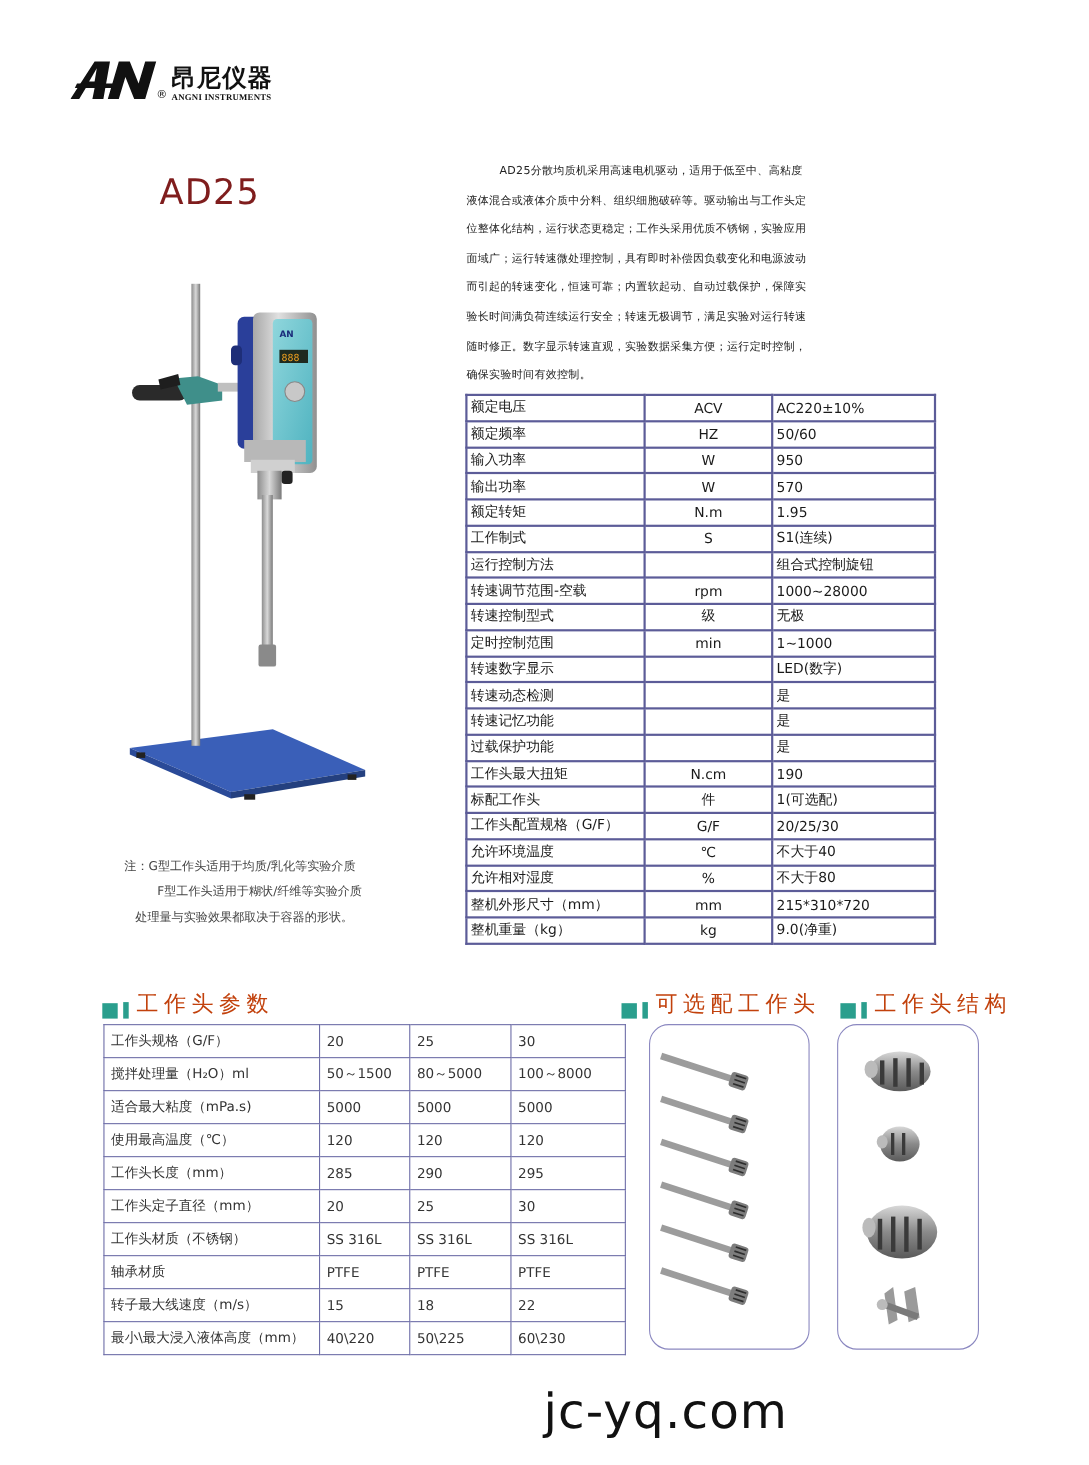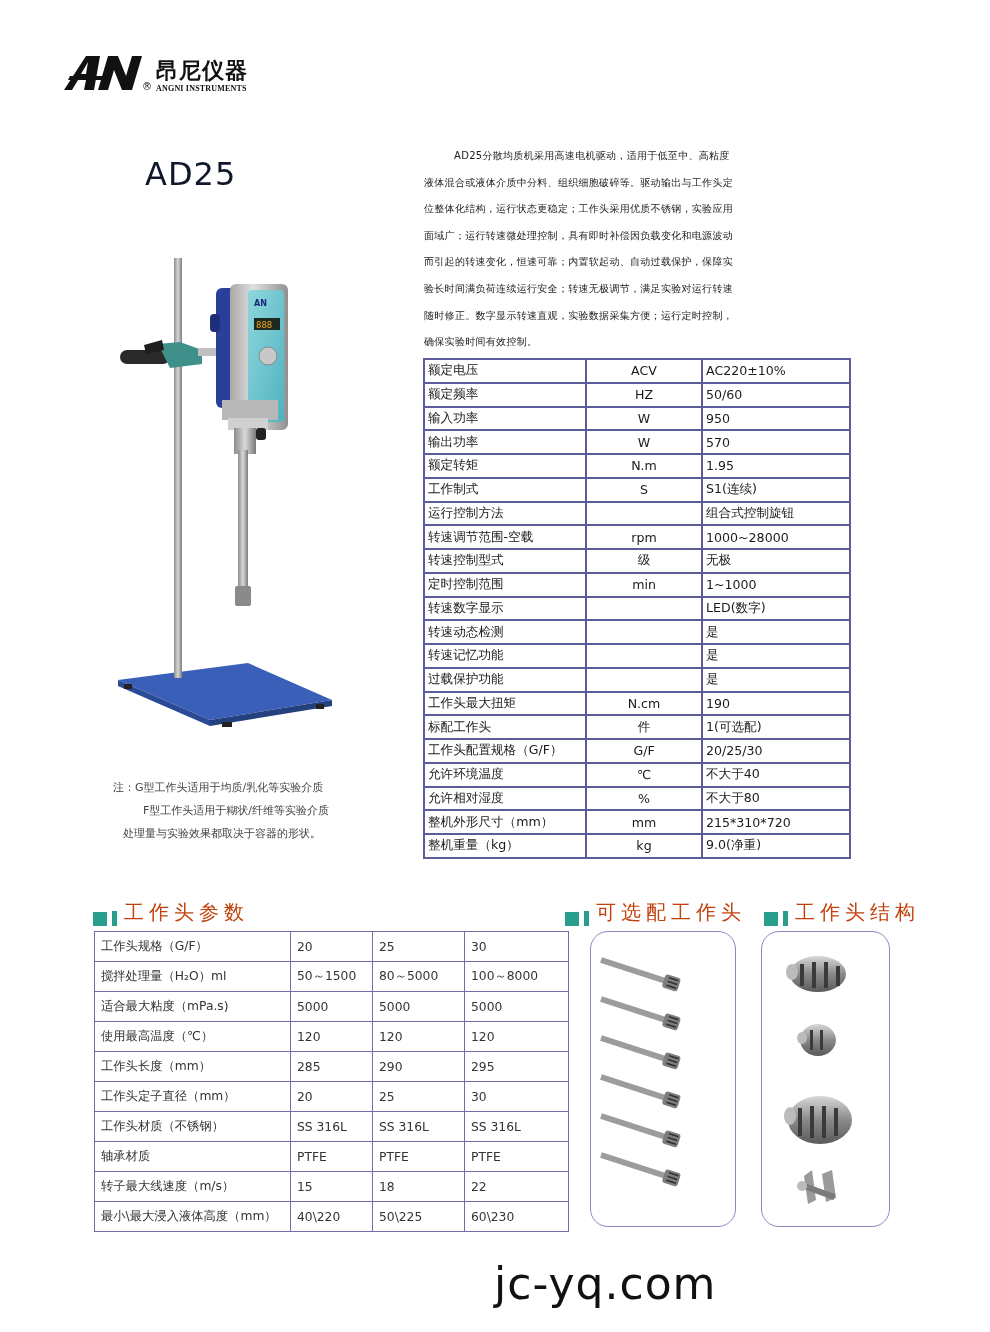--- a/index.html
+++ b/index.html
@@ -7,21 +7,21 @@
   body { position: relative; font-family: "DejaVu Sans", sans-serif; color: #1a1a1a; }
 
   
   .logo { position: absolute; left: 64px; top: 54px; width: 190px; height: 42px; }
   .logo-mark { position: absolute; left: 0; top: 0; width: 84px; height: 38px; }
   .logo-cn { position: absolute; left: 92px; top: 2px; font-size: 22px; font-weight: bold; letter-spacing: 1px; color: #111; }
   .logo-reg { position: absolute; left: 78px; top: 27px; font-size: 10px; color: #111; }
   .logo-en { position: absolute; left: 92px; top: 30px; font-family: "Liberation Serif", serif; font-size: 8px; font-weight: bold; color: #111; letter-spacing: 0.2px; }
 
   
-  .model-title { position: absolute; left: 145px; top: 155px; font-family: "DejaVu Sans", sans-serif; font-size: 32px; color: #0f172a; letter-spacing: 1px; font-weight: normal; }
+  .model-title { position: absolute; left: 145px; top: 155px; font-family: "DejaVu Sans", sans-serif; font-size: 32px; color: #7f1d1d; letter-spacing: 1px; font-weight: normal; }
 
   
   .product { position: absolute; left: 110px; top: 250px; width: 230px; height: 490px; }
 
   
   .note { position: absolute; left: 105px; top: 776px; width: 250px; font-size: 11px; color: #444; line-height: 23px; }
   .note div { white-space: nowrap; }
   .note .l1 { padding-left: 8px; }
   .note .l2 { padding-left: 38px; }
   .note .l3 { padding-left: 18px; }

